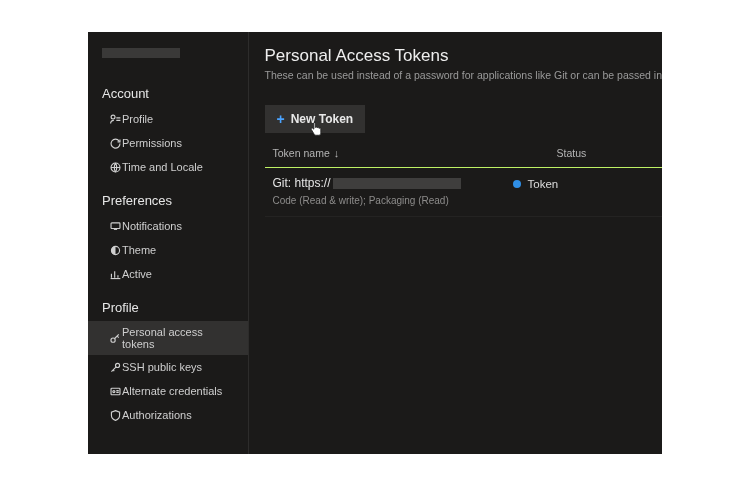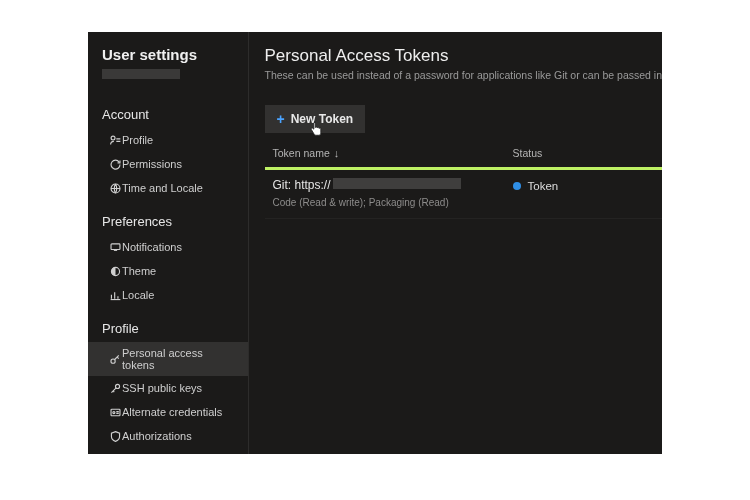--- a/index.html
+++ b/index.html
@@ -104,35 +104,36 @@
     left: 44px; top: 16px;
     width: 14px; height: 18px;
     pointer-events: none;
   }
   .cursor svg { width: 14px; height: 18px; }
   .table-head {
     display: flex;
     font-size: 10.5px;
     color: #b5b5b5;
     padding: 10px 20px 8px 8px;
-    border-bottom: 3px solid #bef264;
+    border-bottom: 1px solid #bef264;
     margin-top: 4px;
+    gap: 44px;
   }
   .col-name { flex: 0 0 240px; display: flex; align-items: center; gap: 4px; }
   .col-status { flex: 1; }
   .sort-arrow { font-size: 11px; }
   .token-row {
     display: flex;
     padding: 8px 8px 10px 8px;
     border-bottom: 1px solid #242322;
     align-items: flex-start;
   }
   .token-name-cell { flex: 0 0 240px; }
   .token-name-line {
-    display: flex; align-items: flex-start; gap: 2px;
+    display: flex; align-items: center; gap: 2px;
     font-size: 12px; color: #e6e6e6;
   }
   .redact-inline {
     display: inline-block;
     background: #3f3e3d;
     height: 11px; width: 128px;
     vertical-align: middle;
   }
   .token-scopes {
     font-size: 10px;
@@ -154,21 +155,20 @@
     display: inline-block;
   }
 </style>
 </head>
 <body>
 
 <div class="stage">
   <div class="app">
 
     <aside class="sidebar">
-      <h1>User settings</h1>
       <div class="redact-bar"></div>
 
       <div class="section-label">Account</div>
 
       <div class="nav-item">
         <span class="ic">
           <svg viewBox="0 0 16 16">
               <circle cx="5" cy="5" r="2.4"></circle>
               <path d="M2 13c0-2.2 1.8-4 4-4"></path>
               <path d="M9 6h5M9 9h5"></path>
@@ -215,21 +215,21 @@
         </span>
         <span>Theme</span>
       </div>
       <div class="nav-item">
         <span class="ic">
           <svg viewBox="0 0 16 16">
               <path d="M3 12V7M7 12V4M11 12V9"></path>
               <path d="M2 13h12"></path>
             </svg>
         </span>
-        <span>Locale</span>
+        <span>Active</span>
       </div>
 
       <div class="section-label">Profile</div>
 
       <div class="nav-item selected">
         <span class="ic">
           <svg viewBox="0 0 16 16">
               <circle cx="5" cy="10" r="2.6"></circle>
               <path d="M7 8l5-5M10 5l2 2"></path>
             </svg>

